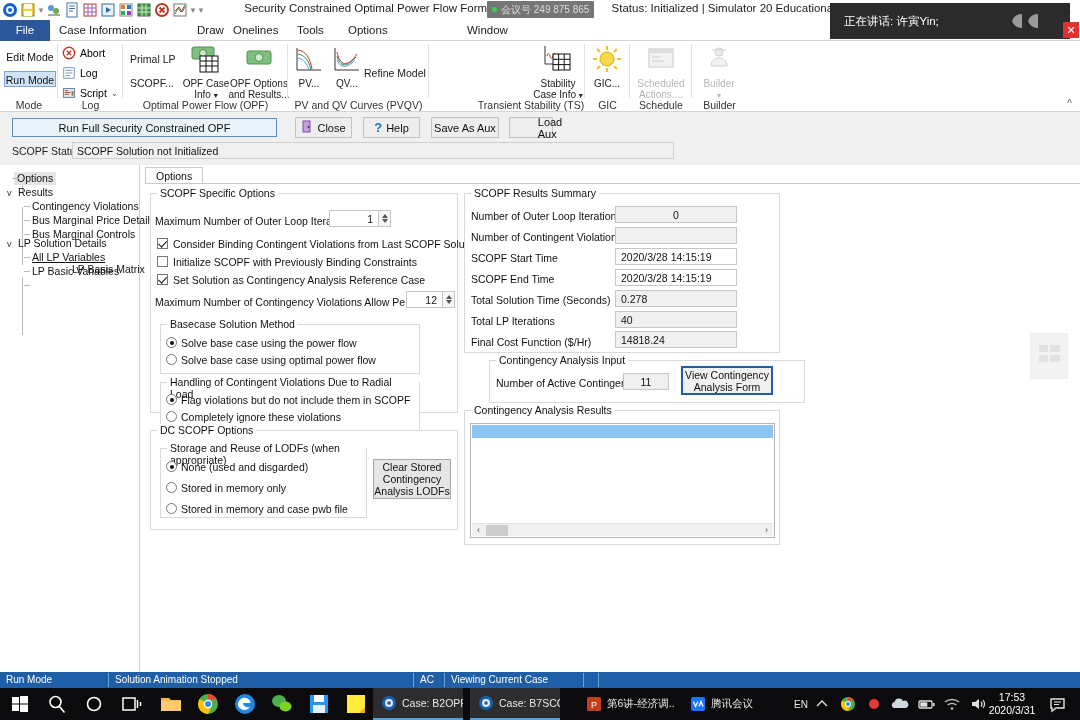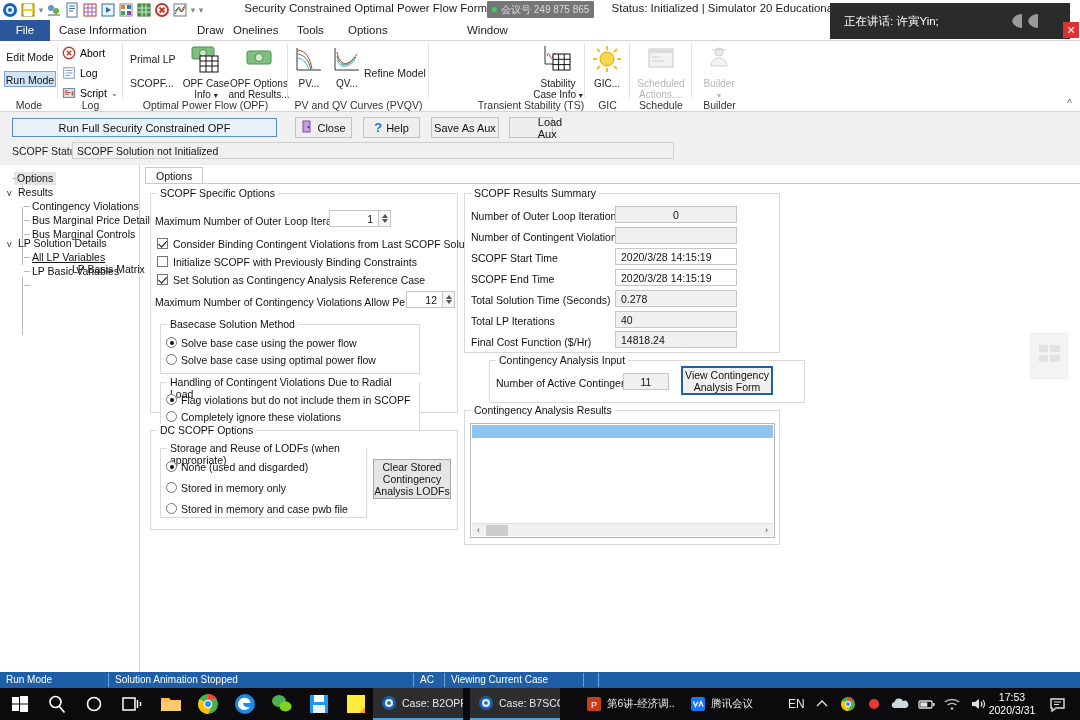--- a/index.html
+++ b/index.html
@@ -195,21 +195,21 @@
 
   
   .taskbar { position:absolute; left:0; top:688px; width:1080px; height:32px; background:#0b0b0d; }
   .tbicon { position:absolute; top:4px; width:24px; height:24px; }
   .tbapp {
     position:absolute; top:0; height:32px; display:flex; align-items:center; gap:5px;
     padding:0 8px; color:#e8e8e8; font-size:10.5px; white-space:nowrap; overflow:hidden;
   }
   .tbapp.active { background:#2d2d30; border-bottom:2px solid #4aa3df; }
   .tbapp .mini { width:16px; height:16px; flex:0 0 16px; }
-  .tray { position:absolute; top:0; height:32px; display:flex; align-items:center; color:#e8e8e8; font-size:12px; }
+  .tray { position:absolute; top:0; height:32px; display:flex; align-items:center; color:#e8e8e8; font-size:10px;margin-left:6px; }
   .clock { position:absolute; right:36px; top:3px; width:64px; text-align:center; color:#fff; font-size:10.5px; line-height:13px; }
 </style>
 </head>
 <body>
 
 <div id="app">
 
   <div class="titlebar">
     <div class="qat">
       <span class="qicon">

